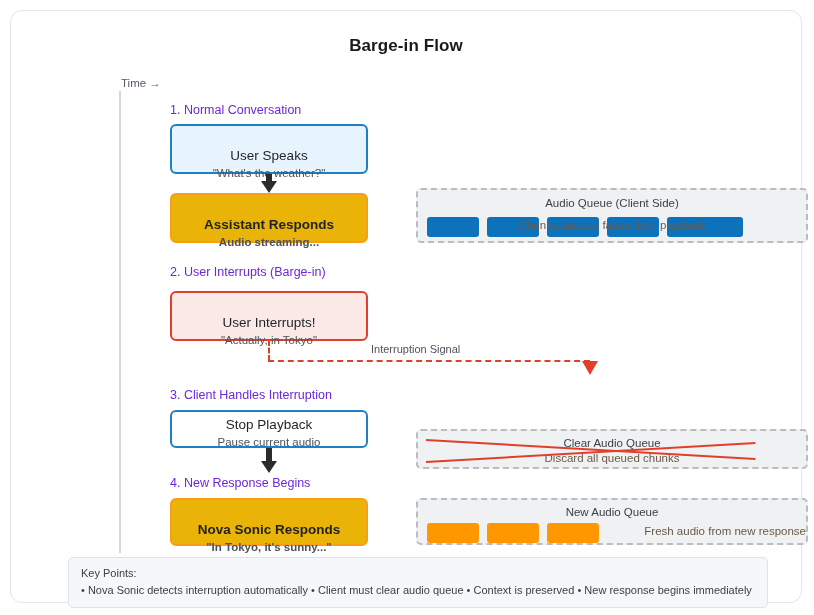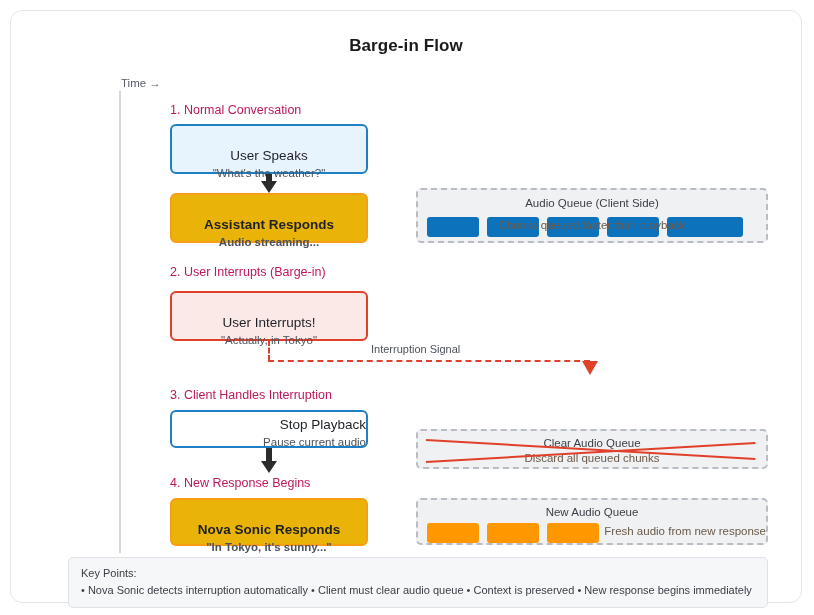--- a/index.html
+++ b/index.html
@@ -54,21 +54,21 @@
     top: 80px;
     width: 2px;
     height: 462px;
     background: #d3d7dd;
   }
 
   
   .step-heading {
     position: absolute;
     font-size: 12.5px;
-    color: #be185d;
+    color: #6d28d9;
     white-space: nowrap;
   }
 
   
   .flow-box {
     position: absolute;
     left: 159px;
     width: 198px;
     box-sizing: border-box;
     border-radius: 6px;
@@ -84,21 +84,21 @@
   }
   .flow-box .sub {
     font-size: 11.5px;
     color: #4c525b;
     line-height: 16px;
     margin-top: 1px;
   }
   .box-blue   { background: #e8f4fd; border-color: #1f7fc4; }
   .box-orange { background: #eab308; border-color: #f79e14; font-weight: bold; }
   .box-red    { background: #fbe9e7; border-color: #e0402a; }
-  .box-white  { background: #ffffff; border-color: #1f7fc4; text-align: right; }
+  .box-white  { background: #ffffff; border-color: #1f7fc4; }
 
   
   .down-arrow {
     position: absolute;
     width: 0;
     height: 0;
   }
   .down-arrow .shaft {
     position: absolute;
     left: -3px;
@@ -113,21 +113,21 @@
     height: 0;
     border-left: 8px solid transparent;
     border-right: 8px solid transparent;
     border-top: 12px solid #2b2b2b;
   }
 
   
   .queue-panel {
     position: absolute;
     left: 405px;
-    width: 352px;
+    width: 392px;
     box-sizing: border-box;
     background: #f0f1f2;
     border: 2px dashed #b9bdc3;
     border-radius: 5px;
   }
   .queue-title {
     position: absolute;
     left: 0;
     width: 100%;
     text-align: center;

